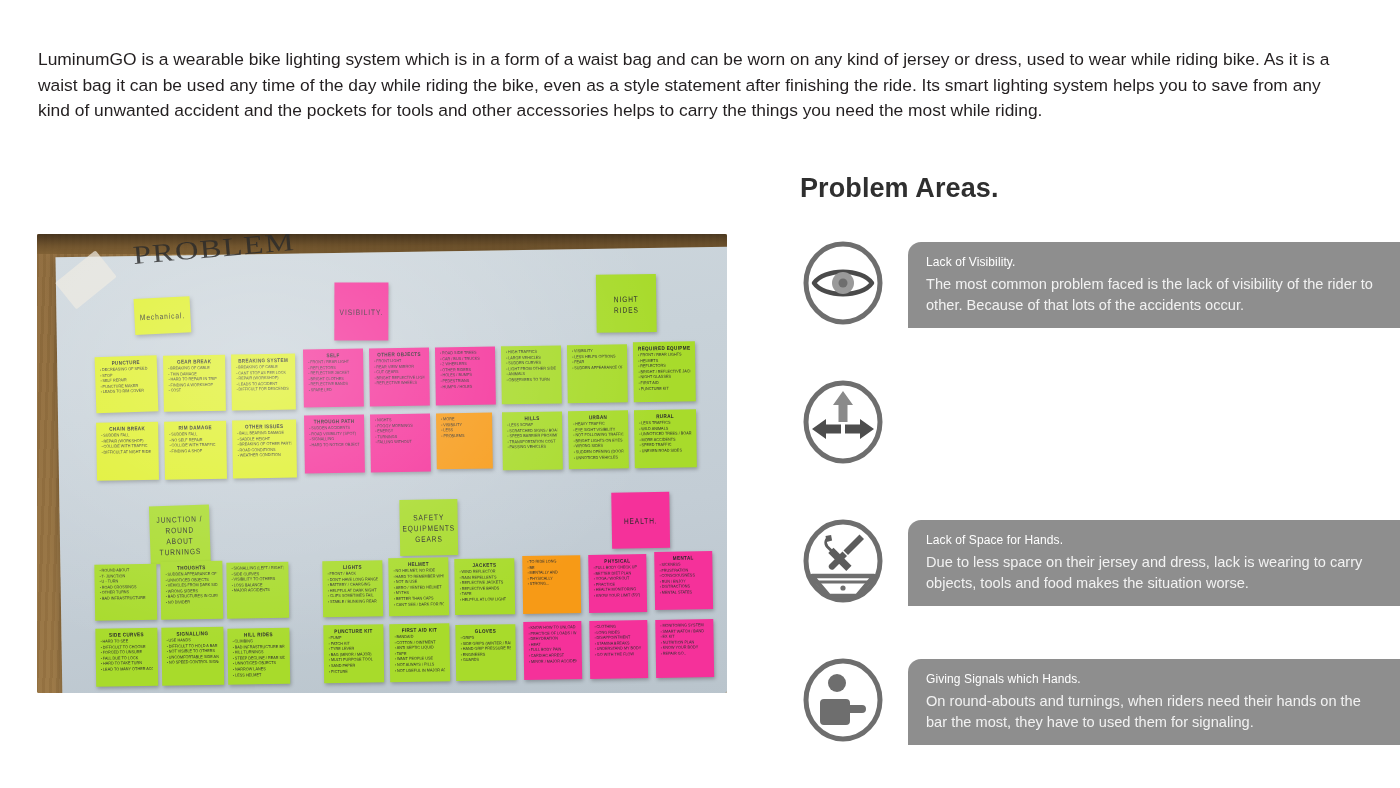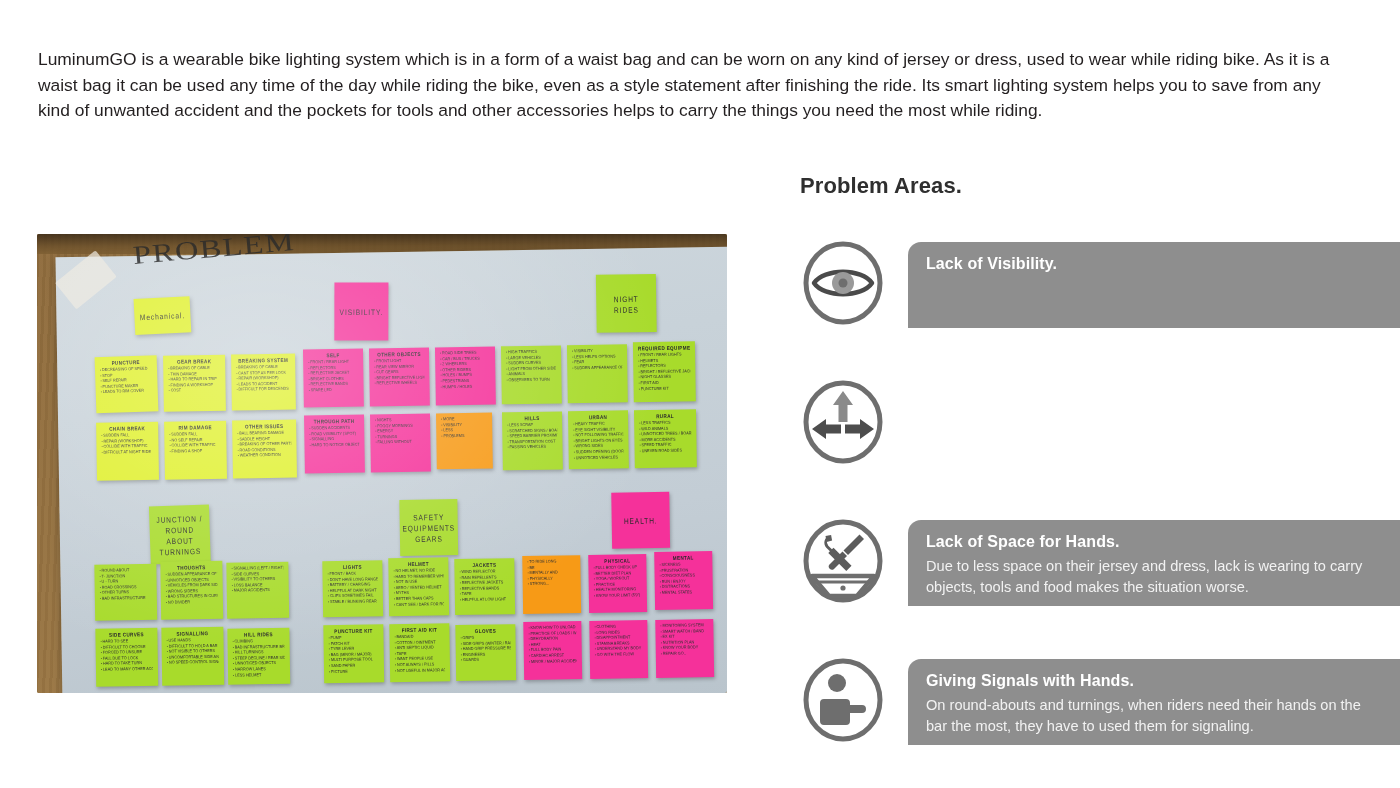--- a/index.html
+++ b/index.html
@@ -131,21 +131,21 @@
     text-align: center;
     line-height: 9px;
     transform: scaleY(1.2);
     font-weight: 500;
   }
 
   
   .problem-title {
     position: absolute;
     left: 800px; top: 173px;
-    font-size: 22px;
+    font-size: 27px;
     font-weight: bold;
     color: #2f2f2f;
     letter-spacing: 0.1px;
   }
 
   .problem-row { position: absolute; left: 800px; width: 600px; height: 96px; }
   .problem-row.r1 { top: 238px; }
   .problem-row.r2 { top: 377px; }
   .problem-row.r3 { top: 516px; }
   .problem-row.r4 { top: 655px; }
@@ -158,22 +158,22 @@
     position: absolute;
     left: 108px; top: 4px;
     width: 492px; height: 86px;
     background: #8e8e8e;
     border-top-left-radius: 13px;
     border-bottom-left-radius: 0px;
     padding: 13px 18px 0 18px;
     color: #ffffff;
   }
   .card .card-title {
-    font-size: 16px;
-    font-weight: bold;
+    font-size: 12px;
+    font-weight: normal;
     color: #ffffff;
     margin-bottom: 5px;
     letter-spacing: .1px;
   }
   .card .card-body {
     font-size: 14.6px;
     line-height: 21px;
     color: #f2f2f2;
   }
 </style>
@@ -519,20 +519,21 @@
     <div class="icon-circle">
       <svg viewBox="0 0 86 90" width="86" height="90">
         <ellipse cx="43" cy="45" rx="37" ry="39" fill="none" stroke="#6e6e6e" stroke-width="5"></ellipse>
         <path d="M14 45 C24 30, 62 30, 72 45 C62 60, 24 60, 14 45 Z" fill="none" stroke="#4a4a4a" stroke-width="4.5" stroke-linejoin="round"></path>
         <circle cx="43" cy="45" r="11" fill="#9a9a9a"></circle>
         <circle cx="43" cy="45" r="4.5" fill="#6e6e6e"></circle>
       </svg>
     </div>
     <div class="card">
       <div class="card-title">Lack of Visibility.</div>
+      <div class="card-body">The most common problem faced is the lack of visibility of the rider to other. Because of that lots of the accidents occur.</div>
     </div>
   </div>
 
   <div class="problem-row r2">
     <div class="icon-circle">
       <svg viewBox="0 0 86 90" width="86" height="90">
         <ellipse cx="43" cy="45" rx="37" ry="39" fill="none" stroke="#6e6e6e" stroke-width="5"></ellipse>
 
         <path d="M43 14 L53 28 L47.5 28 L47.5 45 L38.5 45 L38.5 28 L33 28 Z" fill="#8a8a8a"></path>
 
@@ -571,18 +572,18 @@
 
   <div class="problem-row r4">
     <div class="icon-circle">
       <svg viewBox="0 0 86 90" width="86" height="90">
         <ellipse cx="43" cy="45" rx="37" ry="39" fill="none" stroke="#6e6e6e" stroke-width="5"></ellipse>
         <circle cx="37" cy="28" r="9" fill="#6e6e6e"></circle>
         <path d="M24 44 h22 a4 4 0 0 1 4 4 v2 h12 a4 4 0 0 1 0 8 h-12 v8 a4 4 0 0 1 -4 4 h-22 a4 4 0 0 1 -4 -4 v-18 a4 4 0 0 1 4 -4 z" fill="#6e6e6e"></path>
       </svg>
     </div>
     <div class="card">
-      <div class="card-title">Giving Signals with Hands.</div>
+      <div class="card-title">Giving Signals which Hands.</div>
       <div class="card-body">On round-abouts and turnings, when riders need their hands on the bar the most, they have to used them for signaling.</div>
     </div>
   </div>
 
 </div>
 
 </body></html>

